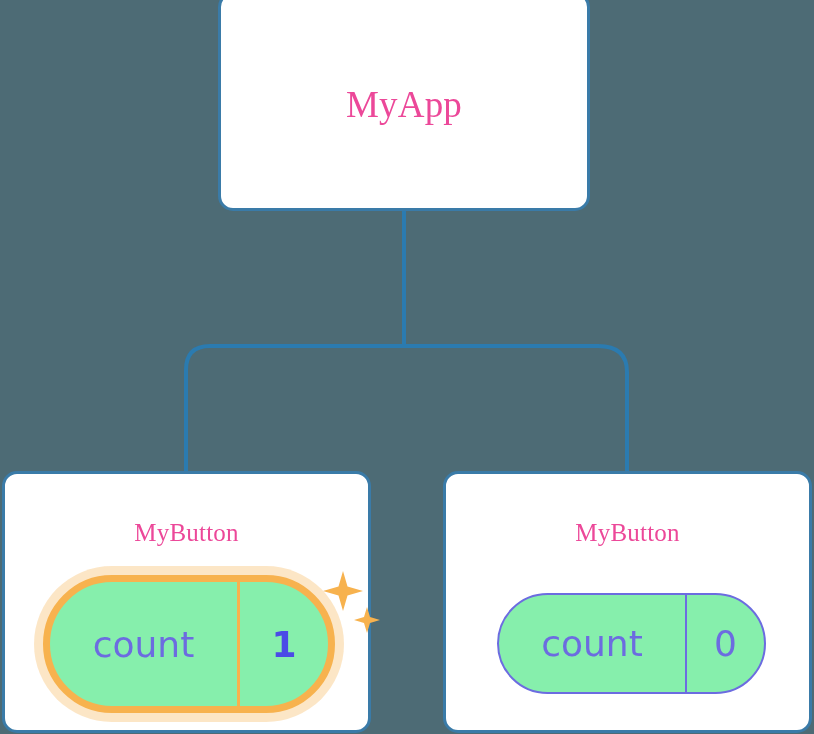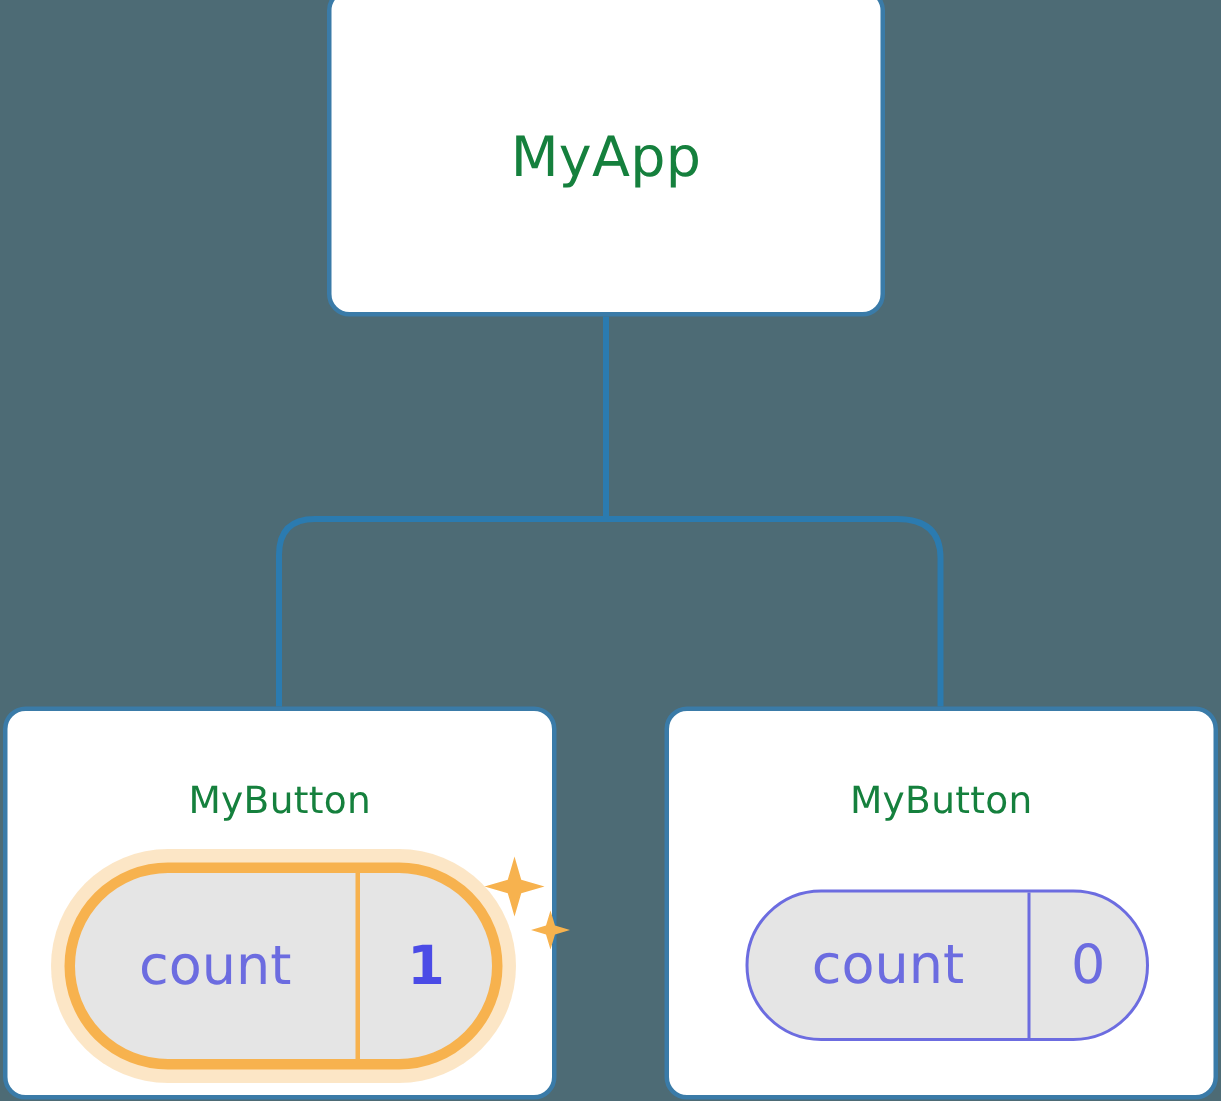--- a/index.html
+++ b/index.html
@@ -36,24 +36,25 @@
     border: 3px solid #3a7ba8;
     border-radius: 15px;
     box-sizing: border-box;
   }
 
   .node-title {
     position: absolute;
     left: 0;
     width: 100%;
     text-align: center;
-    color: #15803d;
+    color: #ec4899;
     font-size: 37px;
     letter-spacing: 0.2px;
     white-space: nowrap;
+    font-family: Liberation Serif, serif;
   }
 
   
   #node-root {
     left: 218px;
     top: -8px;
     width: 372px;
     height: 219px;
   }
   #node-root .node-title {
@@ -77,21 +78,21 @@
     top: 45px;
     font-size: 25px;
   }
 
   
   .state-pill {
     position: absolute;
     display: flex;
     align-items: stretch;
     box-sizing: border-box;
-    background: #e5e5e5;
+    background: #86efac;
   }
 
   .pill-key, .pill-val {
     display: flex;
     align-items: center;
     justify-content: center;
     box-sizing: border-box;
   }
 
   

